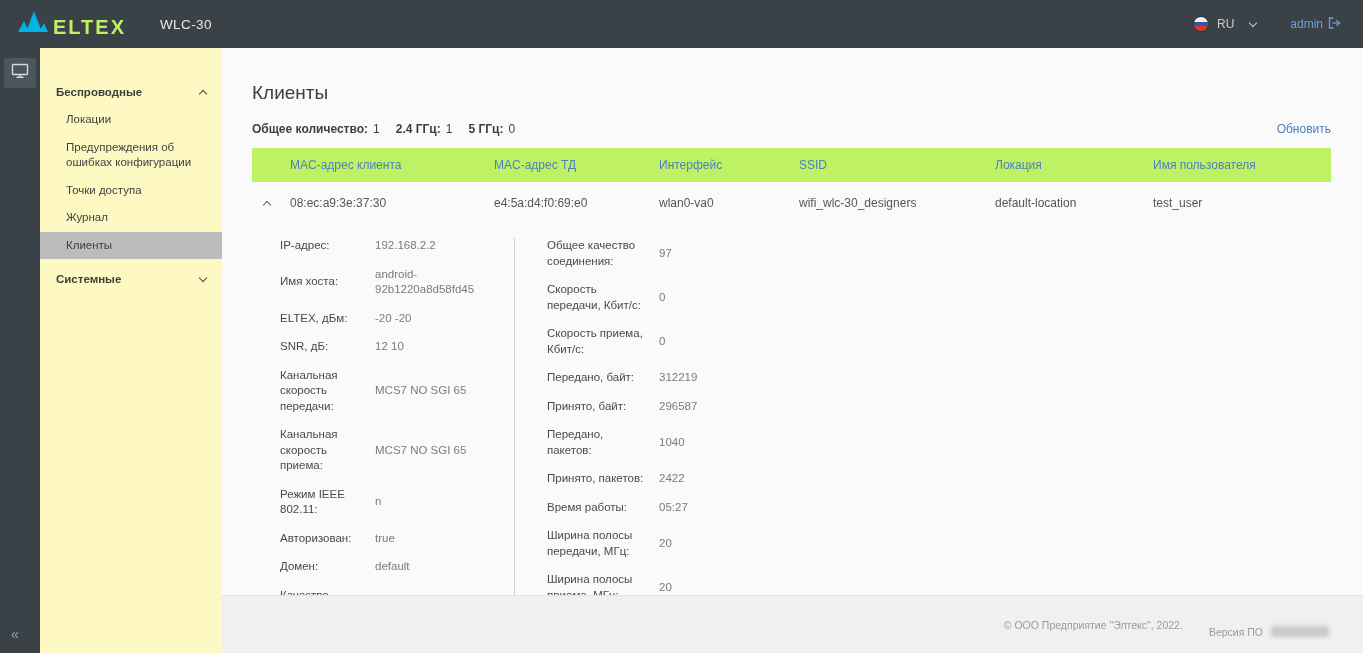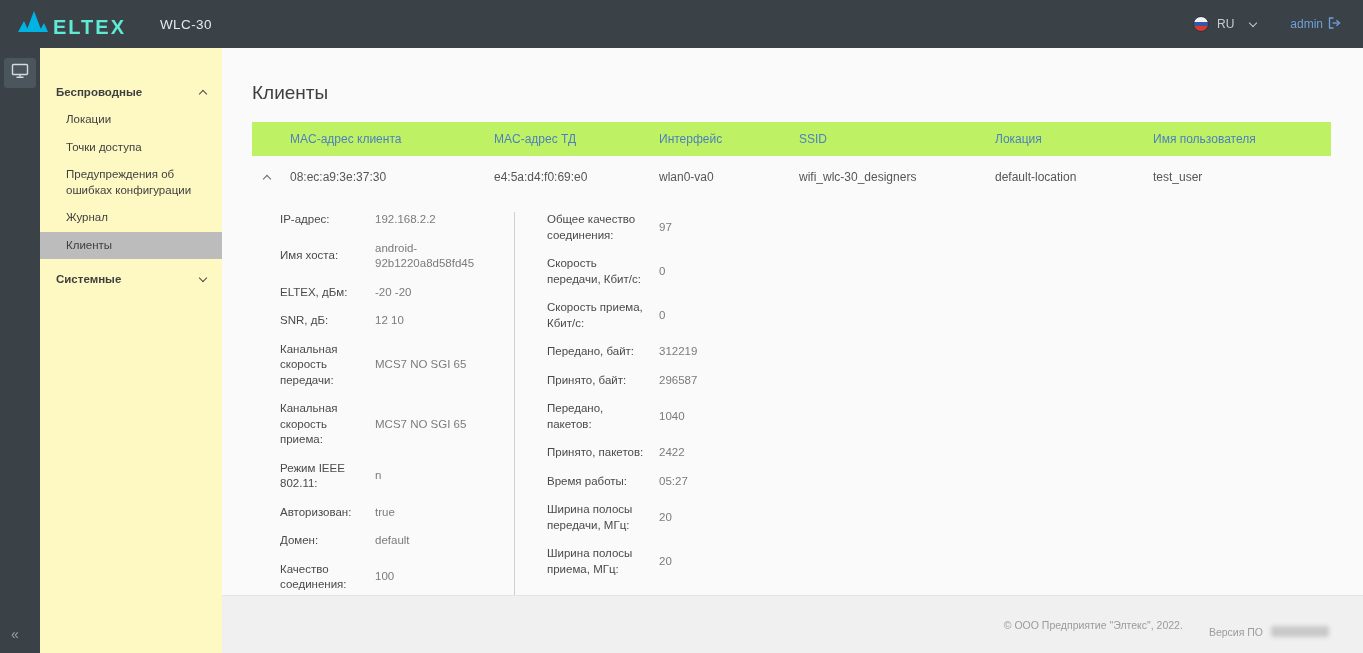--- a/index.html
+++ b/index.html
@@ -10,21 +10,21 @@
     background:#fafafa;
   }
   .app { width:1363px; height:653px; display:flex; flex-direction:column; }
 
   
   .topbar {
     height:48px; background:#3a4147; flex:0 0 48px;
     display:flex; align-items:center; padding:0 22px 0 18px;
   }
   .logo { display:flex; align-items:flex-end; gap:5px; }
-  .logo-text { color:#5eead4; font-size:20px; font-weight:bold; letter-spacing:2px; line-height:20px; }
+  .logo-text { color:#bef264; font-size:20px; font-weight:bold; letter-spacing:2px; line-height:20px; }
   .product { color:#e7eaec; font-size:13.5px; margin-left:34px; letter-spacing:.4px; }
   .topbar-right { margin-left:auto; display:flex; align-items:center; gap:8px; }
   .flag {
     width:16px; height:16px; border-radius:50%;
     background:linear-gradient(to bottom,#f2f2f2 0 34%,#3757a6 34% 67%,#d6392f 67% 100%);
     border:1px solid #2e343a;
   }
   .lang { color:#c7ccd1; font-size:12px; display:flex; align-items:center; gap:16px; cursor:pointer; }
   .caret-down { width:6px; height:6px; border-right:1.3px solid #c7ccd1; border-bottom:1.3px solid #c7ccd1; transform:rotate(45deg); margin-top:-3px; }
   .user { color:#6f9fd8; font-size:12px; display:flex; align-items:center; gap:5px; margin-left:26px; cursor:pointer; }
@@ -145,33 +145,45 @@
       </div>
       <div class="rail-collapse">«</div>
     </nav>
 
     <aside class="sidebar">
       <div class="group-header">
         <span>Беспроводные</span>
         <span class="chev up"></span>
       </div>
       <div class="side-item">Локации</div>
+      <div class="side-item">Предупреждения об ошибках конфигурации</div>
       <div class="side-item">Точки доступа</div>
-      <div class="side-item">Предупреждения об ошибках конфигурации</div>
       <div class="side-item">Журнал</div>
       <div class="side-item selected">Клиенты</div>
       <div class="group-header second">
         <span>Системные</span>
         <span class="chev down"></span>
       </div>
     </aside>
 
     <main class="main">
       <h1 class="page-title">Клиенты</h1>
 
+      <div class="stats-row">
+        <span class="stat">
+          <b>Общее количество:</b><span>1</span>
+        </span>
+        <span class="stat">
+          <b>2.4 ГГц:</b><span>1</span>
+        </span>
+        <span class="stat">
+          <b>5 ГГц:</b><span>0</span>
+        </span>
+        <a class="refresh">Обновить</a>
+      </div>
 
       <div class="table">
         <div class="grid-cols thead">
           <div class="th first">MAC-адрес клиента</div>
           <div class="th">MAC-адрес ТД</div>
           <div class="th">Интерфейс</div>
           <div class="th">SSID</div>
           <div class="th">Локация</div>
           <div class="th">Имя пользователя</div>
         </div>

